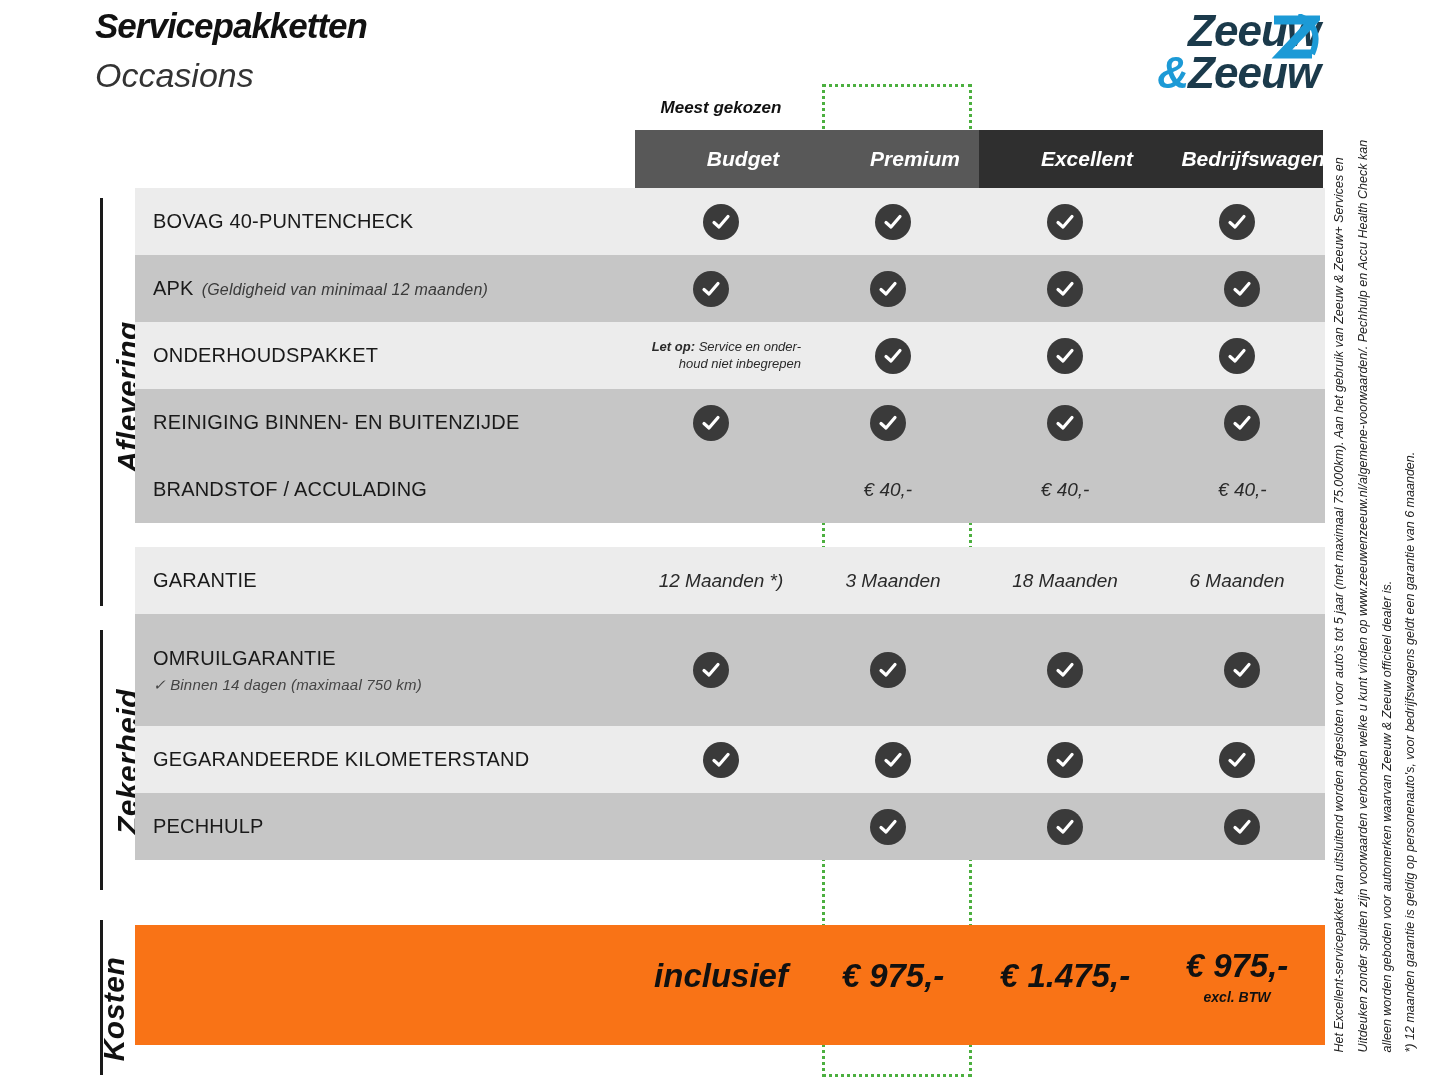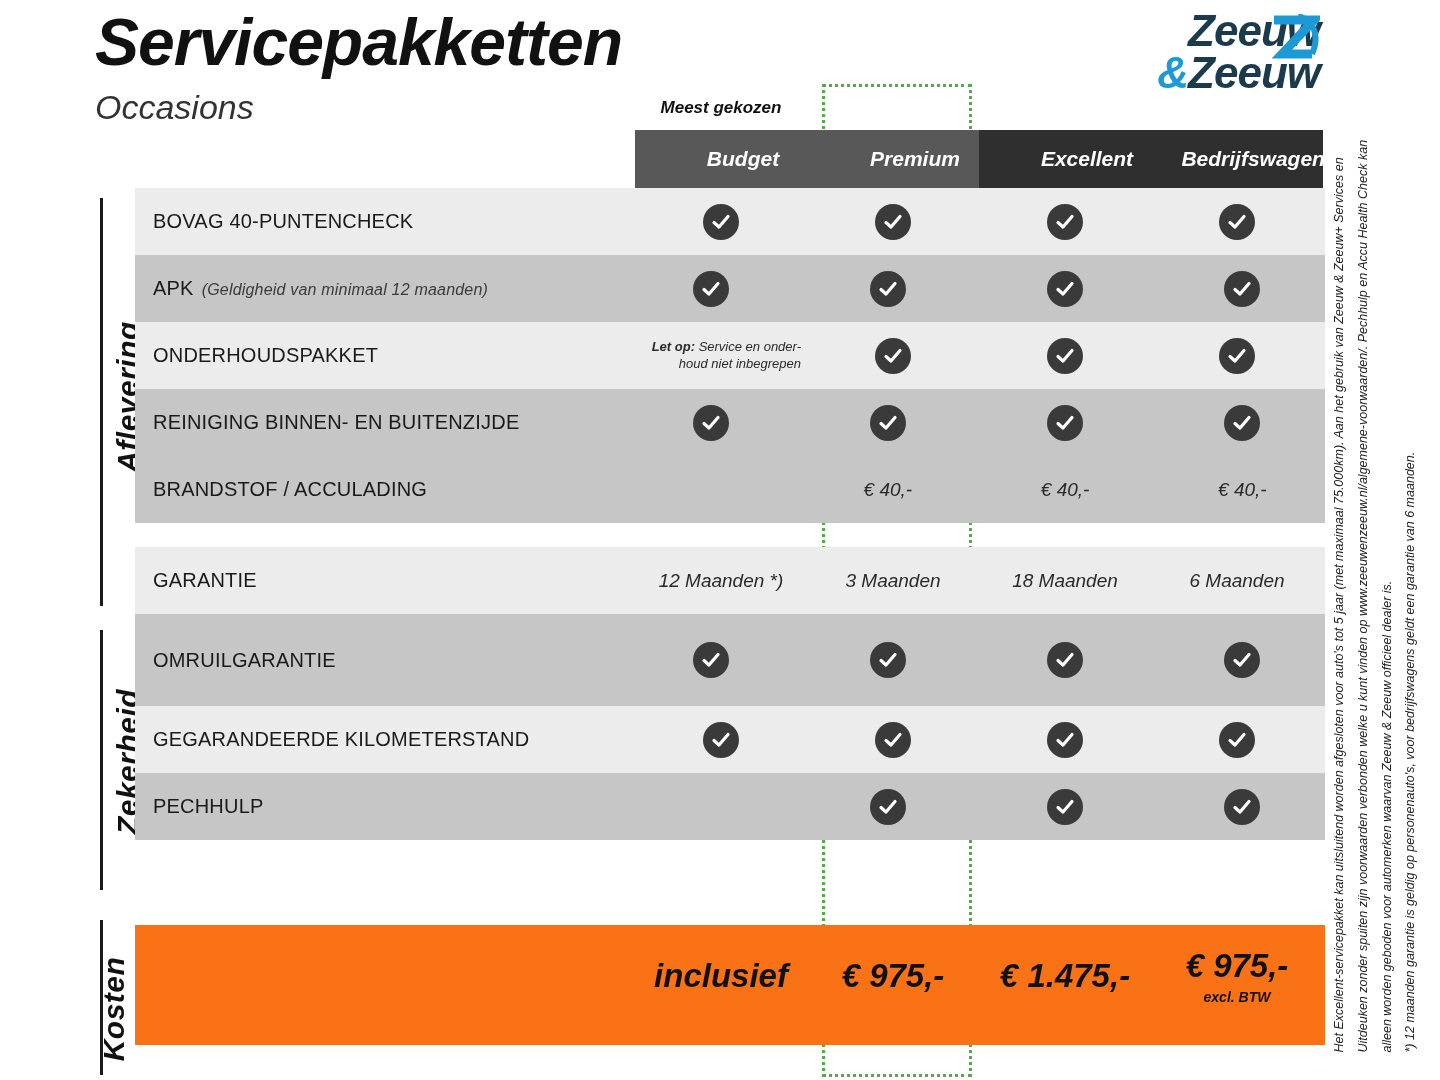--- a/index.html
+++ b/index.html
@@ -16,21 +16,21 @@
     width: 1440px;
     height: 1080px;
   }
 
   
   .header {
     position: absolute;
     left: 95px; top: 8px;
   }
   .title {
-    font-size: 66px;
+    font-size: 35px;
     font-weight: bold;
     font-style: italic;
     letter-spacing: -1px;
     line-height: 1.05;
     color: #111;
   }
   .subtitle {
     font-size: 34px;
     font-style: italic;
     font-weight: 300;
@@ -117,21 +117,21 @@
     left: 822px;
     top: 84px;
     width: 150px;
     height: 993px;
     border: 3px dotted #4caf3f;
     pointer-events: none;
   }
 
   
   .data-row { height: 67px; }
-  .data-row.tall { height: 92px; }
+  .data-row.tall { height: 112px; }
   .band-light { background: #ececec; }
   .band-dark { background: #c6c6c6; gap: 12px; }
 
   .cell-label {
     width: 500px;
     display: flex;
     flex-direction: column;
     justify-content: center;
     padding-left: 18px;
     font-size: 20px;
@@ -437,20 +437,21 @@
       <div class="cell-label">GARANTIE</div>
       <div class="cell-val">12 Maanden *)</div>
       <div class="cell-val">3 Maanden</div>
       <div class="cell-val">18 Maanden</div>
       <div class="cell-val">6 Maanden</div>
     </div>
 
     <div class="row data-row tall band-dark">
       <div class="cell-label">
         <div>OMRUILGARANTIE</div>
+        <div class="sub">✓   Binnen 14 dagen (maximaal 750 km)</div>
       </div>
       <div class="cell-val">
           <span class="check">
             <svg width="20" height="20" viewBox="0 0 20 20">
               <path d="M3 10.5 L8 15 L17 4.5" fill="none" stroke="#fff" stroke-width="3.2" stroke-linecap="round" stroke-linejoin="round"></path>
             </svg>
           </span>
         </div>
       <div class="cell-val">
           <span class="check">

